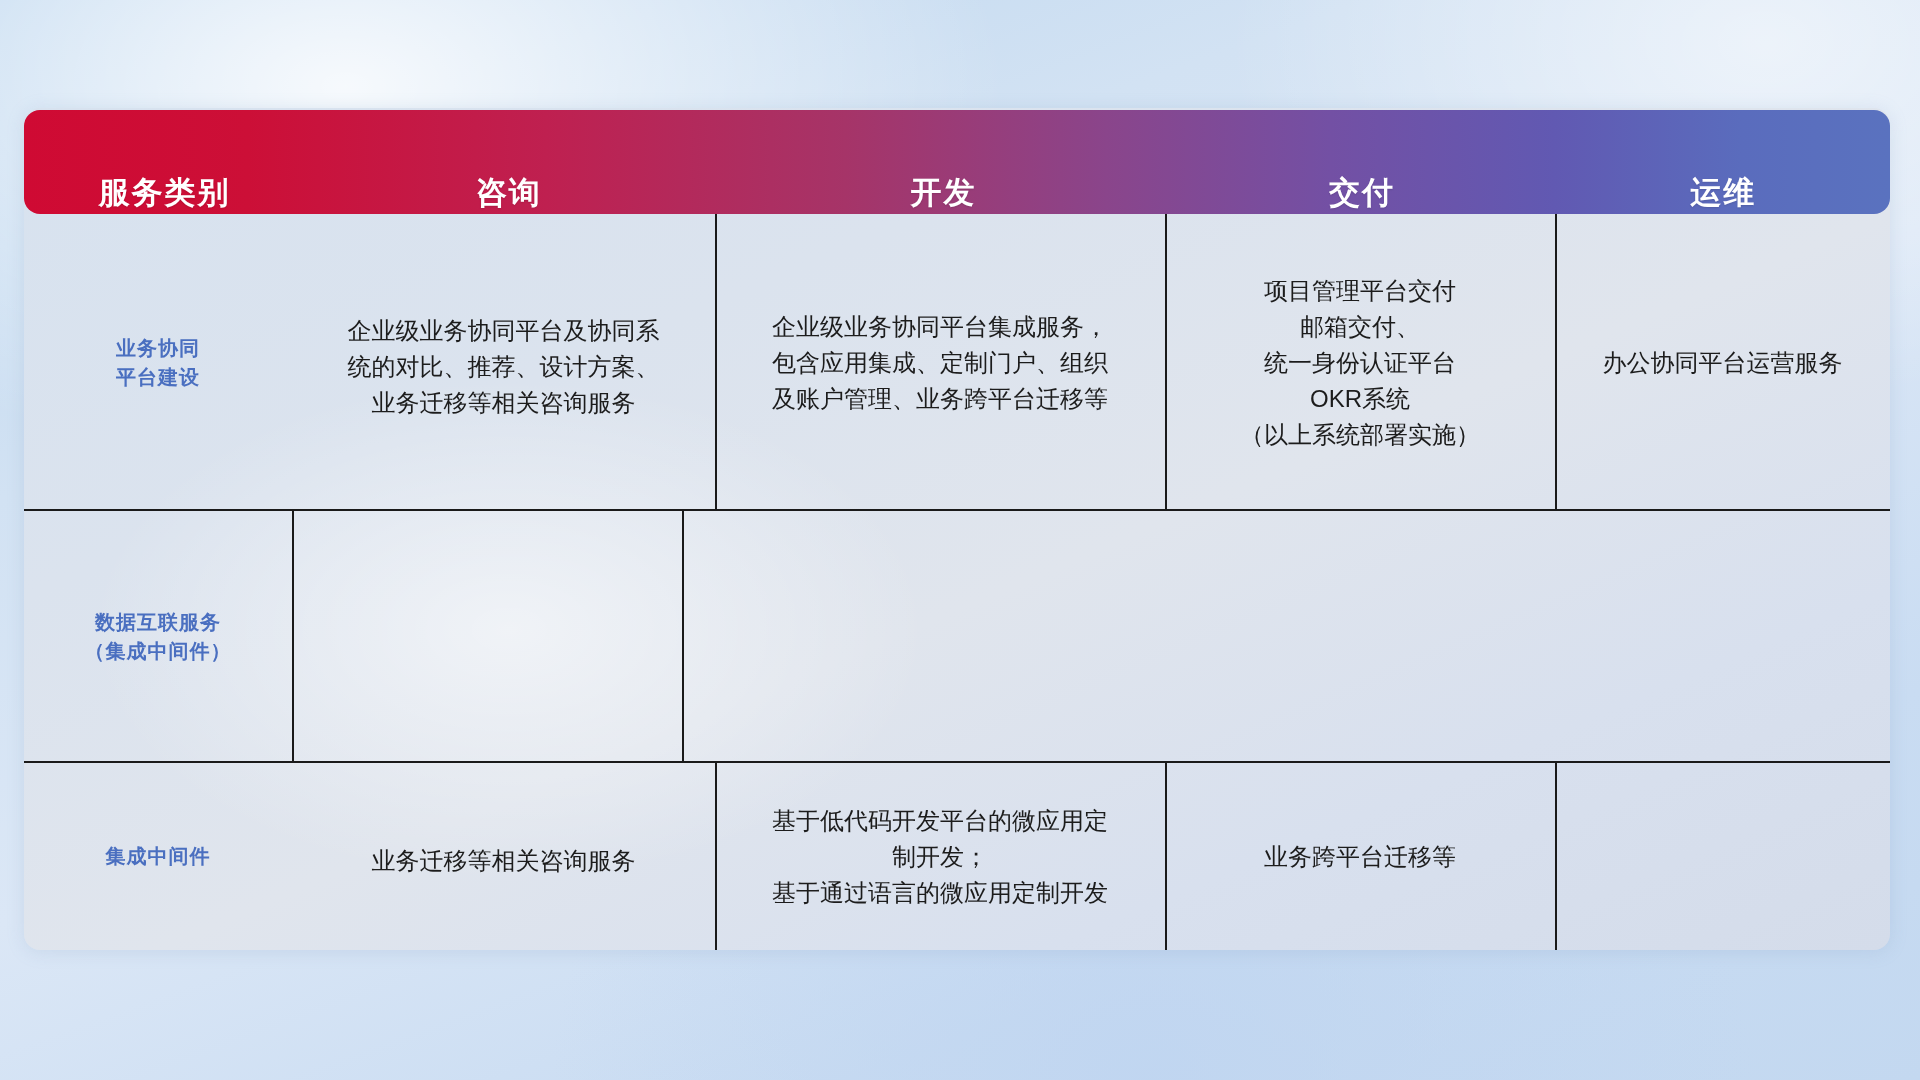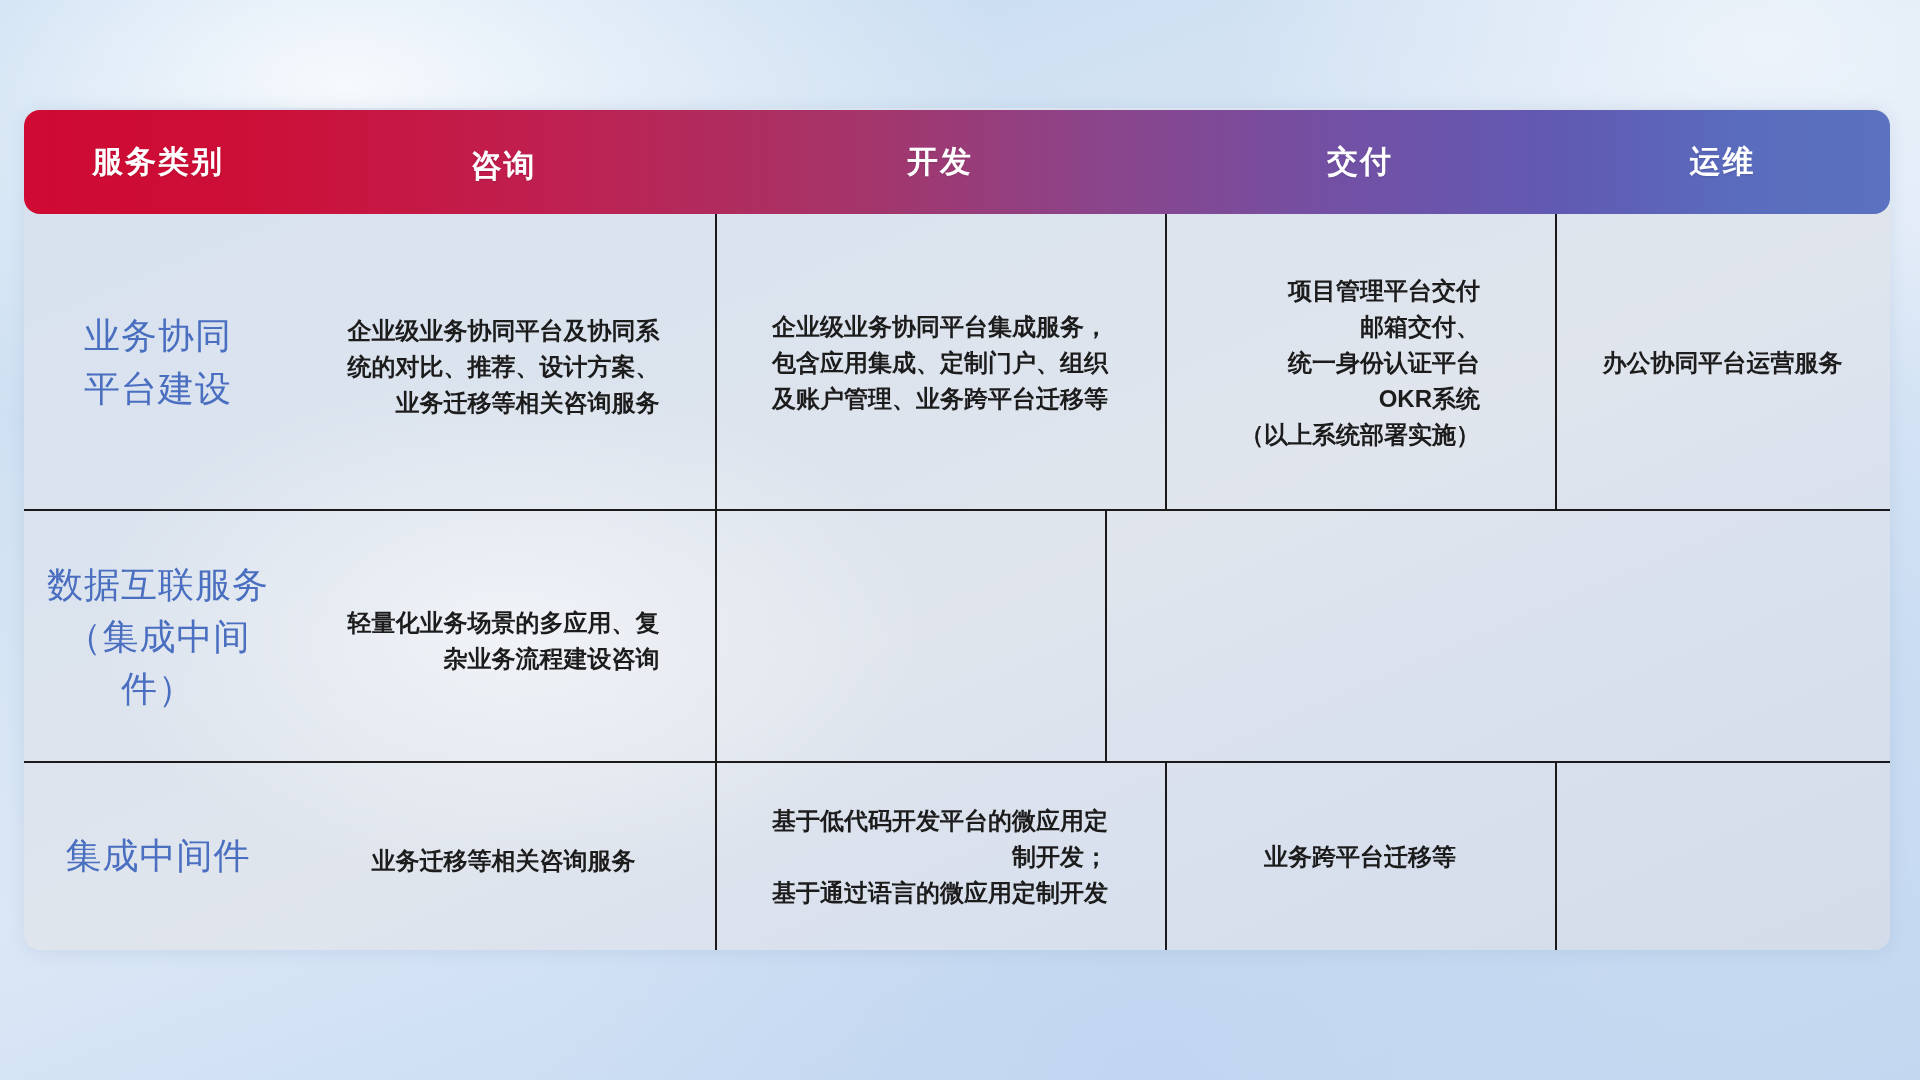--- a/index.html
+++ b/index.html
@@ -40,21 +40,22 @@
         #cf0a33 0%,
         #cc0f37 12%,
         #bf2050 28%,
         #a63468 44%,
         #8a458b 58%,
         #7350a4 70%,
         #6159b2 82%,
         #5a6cbd 92%,
         #5a72bf 100%);
     display: flex;
-    align-items: center;
+    align-items: flex-end;
+    padding-left: 7px;
   }
   .th {
     color: #ffffff;
     font-size: 31px;
     font-weight: bold;
     text-align: center;
     letter-spacing: 2px;
     text-shadow: 0 1px 2px rgba(0,0,0,0.12);
   }
 
@@ -99,32 +100,32 @@
   .cell.div::before {
     content: "";
     position: absolute;
     left: 0; top: 0; bottom: 0;
     width: 2px;
     background: #1a1a1a;
   }
 
   .cat {
     color: #4a6fc0;
-    font-size: 36px;
-    font-weight: normal;
+    font-size: 20px;
+    font-weight: bold;
     line-height: 1.45;
     text-align: center;
     letter-spacing: 1px;
   }
   .txt {
     color: #1c1c1c;
     font-size: 24px;
     line-height: 1.5;
-    text-align: right;
-    font-weight: 700;
+    text-align: center;
+    font-weight: 400;
   }
 </style>
 </head>
 <body>
 
 <div class="panel">
 
   <div class="thead">
     <div class="th c1">服务类别</div>
     <div class="th c2">咨询</div>
@@ -150,23 +151,20 @@
       </div>
       <div class="cell c5 div">
         <div class="txt">办公协同平台运营服务</div>
       </div>
     </div>
 
     <div class="row r2">
       <div class="cell c1">
         <div class="cat">数据互联服务<br>（集成中间件）</div>
       </div>
-      <div class="cell c2">
-        <div class="txt">轻量化业务场景的多应用、复<br>杂业务流程建设咨询</div>
-      </div>
       <div class="cell c4 div">
         <div class="txt"></div>
       </div>
       <div class="cell c5 div">
         <div class="txt"></div>
       </div>
     </div>
 
     <div class="row r3">
       <div class="cell c1">

